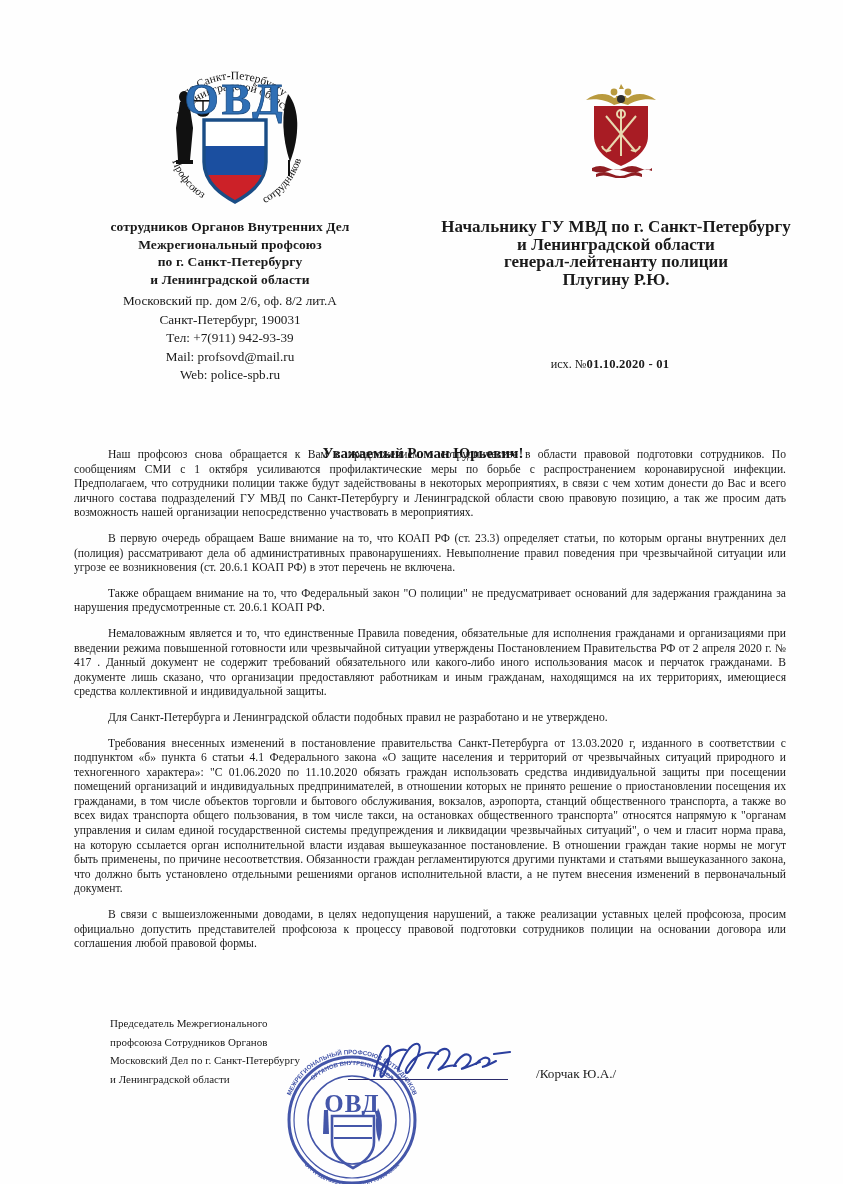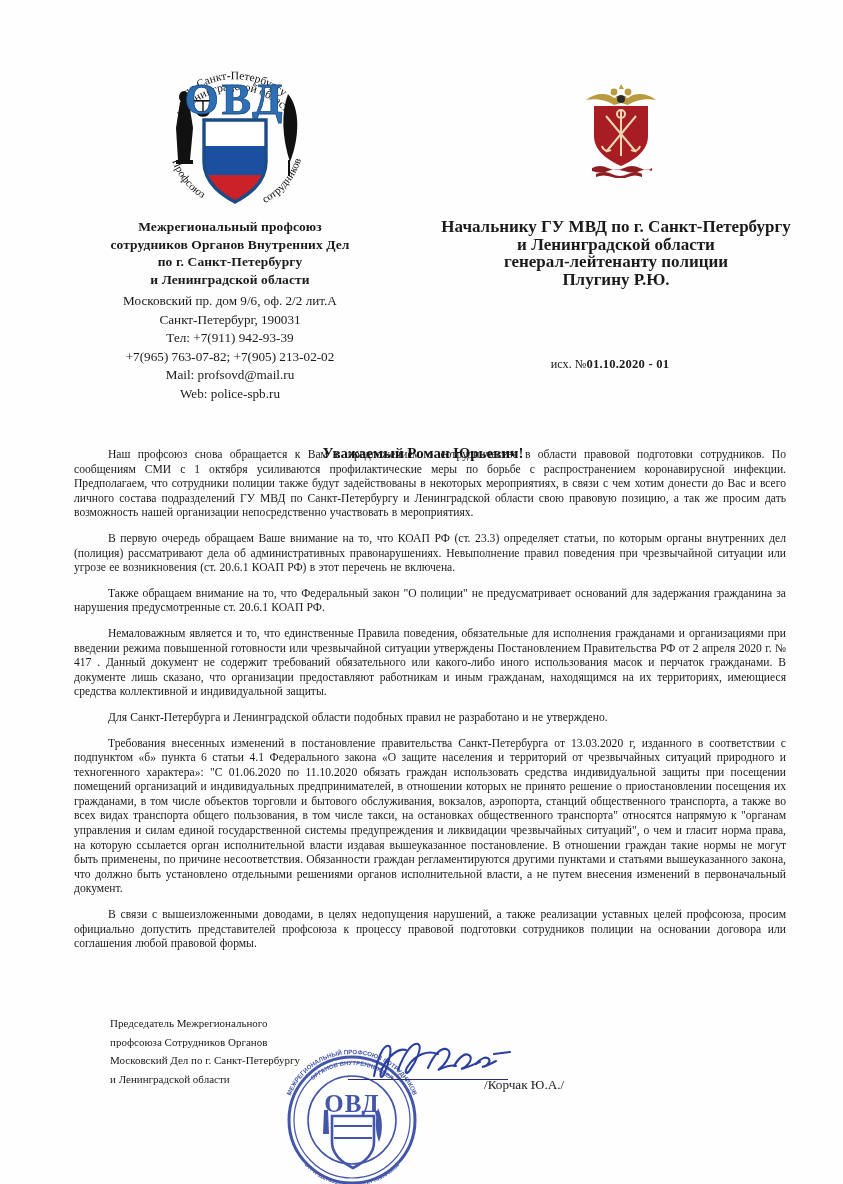--- a/index.html
+++ b/index.html
@@ -136,24 +136,23 @@
   }
   .sign-line {
     position: absolute;
     left: 348px;
     top: 1079px;
     width: 160px;
     border-bottom: 1.3px solid #2b2b6b;
   }
   .sign-name {
     position: absolute;
-    left: 484px;
+    left: 536px;
     top: 1066px;
     font-size: 13.2px;
-    margin-top: 11px;
   }
   .signature-svg {
     position: absolute;
     left: 368px;
     top: 1036px;
   }
   .stamp-svg {
     position: absolute;
     left: 262px;
     top: 1046px;
@@ -242,31 +241,30 @@
         </g>
 
         <g fill="#8f1d22">
           <path d="M14,90 q8,-4 16,0 t16,0 t16,0 t12,0 l0,3 q-6,-3 -12,0 t-16,0 t-16,0 t-16,0 Z"></path>
           <path d="M18,96 q8,-4 16,0 t16,0 t14,0 l0,3 q-7,-3 -14,0 t-16,0 t-16,0 Z"></path>
         </g>
       </svg>
     </div>
 
     <div class="org-block">
+      <div>сотрудников Органов Внутренних Дел</div>
       <div>Межрегиональный профсоюз</div>
-      <div>сотрудников Органов Внутренних Дел</div>
       <div>по г. Санкт-Петербургу</div>
       <div>и Ленинградской области</div>
     </div>
 
     <div class="contact-block">
-      <div>Московский пр. дом 9/6, оф. 2/2 лит.А</div>
+      <div>Московский пр. дом 2/6, оф. 8/2 лит.А</div>
       <div>Санкт-Петербург, 190031</div>
       <div>Тел: +7(911) 942-93-39</div>
-      <div>+7(965) 763-07-82; +7(905) 213-02-02</div>
       <div>Mail: profsovd@mail.ru</div>
       <div>Web: police-spb.ru</div>
     </div>
 
     <div class="addressee-block">
       <div>Начальнику ГУ МВД по г. Санкт-Петербургу</div>
       <div>и Ленинградской области</div>
       <div>генерал-лейтенанту полиции</div>
       <div>Плугину Р.Ю.</div>
     </div>

